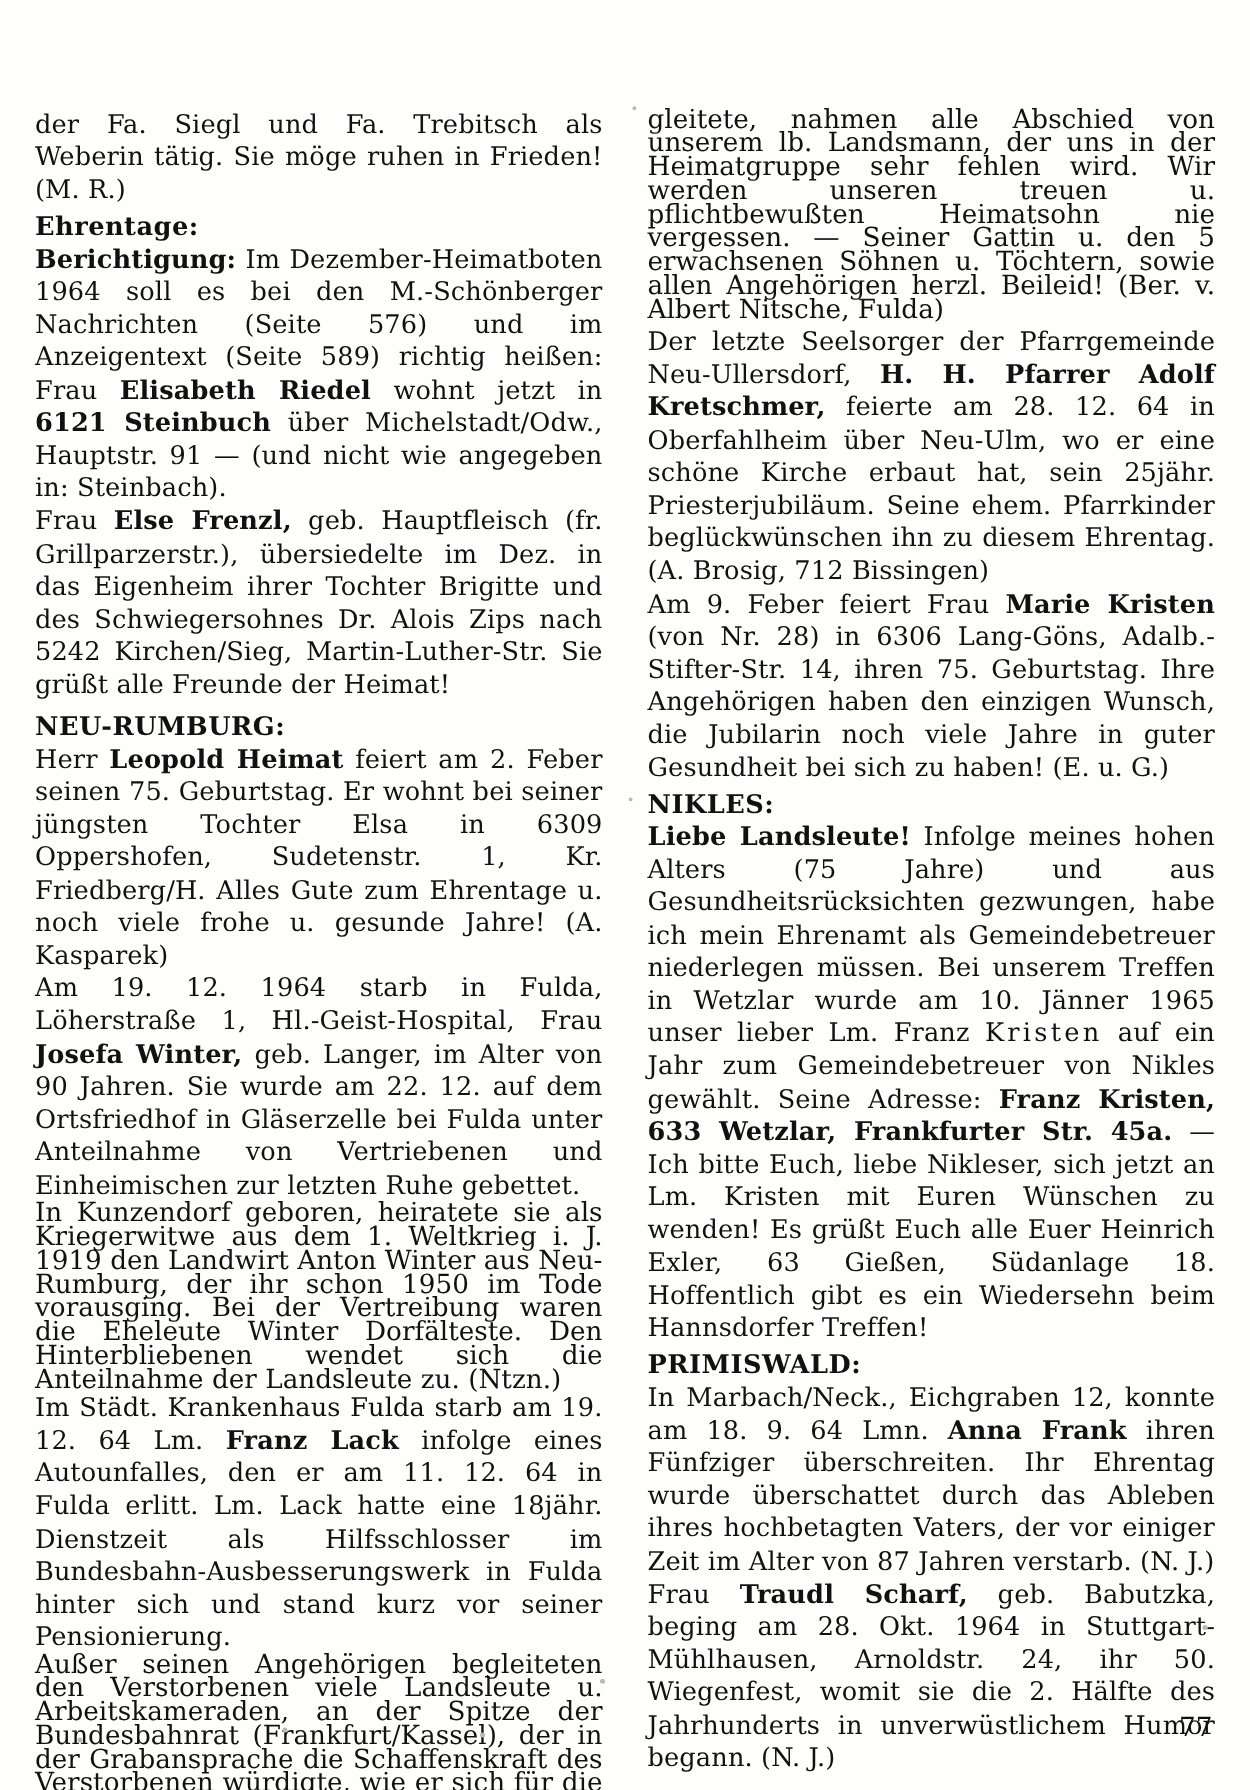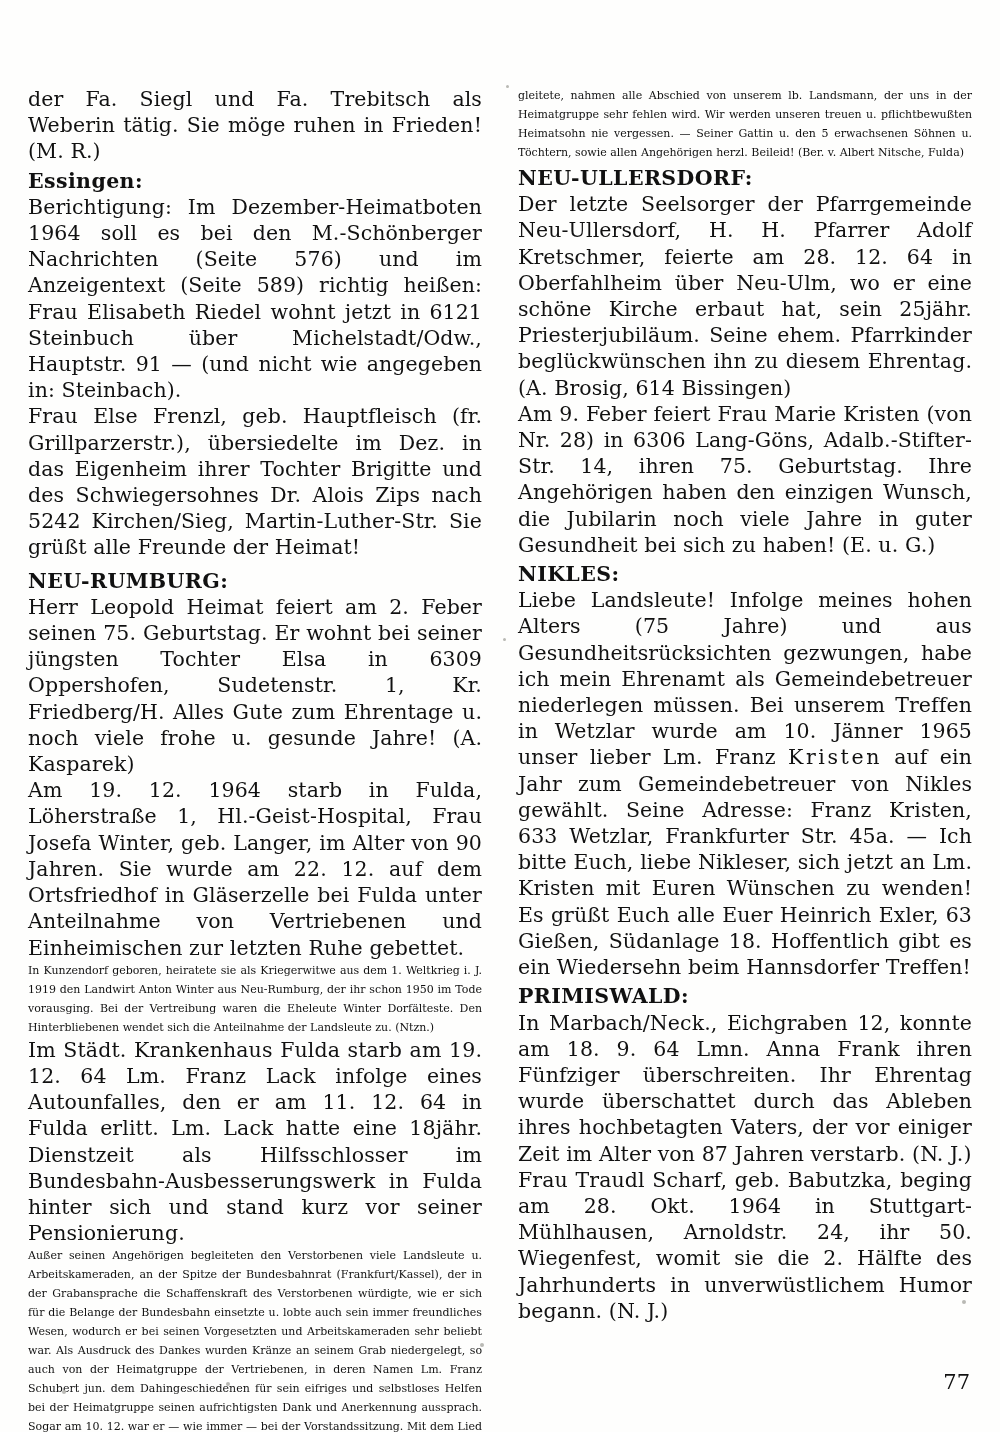--- a/index.html
+++ b/index.html
@@ -44,26 +44,26 @@
     text-align: justify;
     text-justify: inter-word;
     hyphens: manual;
   }
   .big {
     font-size: 20.5px;
     line-height: 26.2px;
     letter-spacing: 0.1px;
   }
   .small {
-    font-size: 11px;
+    font-size: 21px;
     line-height: 19.0px;
     letter-spacing: 0px;
     text-align: justify;
   }
-  .b { font-weight: normal; }
+  .b { font-weight: bold; }
   .head {
     font-weight: bold;
     font-size: 20.5px;
     line-height: 26.2px;
     letter-spacing: 0.4px;
   }
   .spaced { letter-spacing: 2.6px; }
   .gap-sm { height: 3px; }
   .gap-md { height: 7px; }
   .pagenum {
@@ -85,21 +85,21 @@
 
 <div class="page">
 
   <div class="columns">
 
     <div class="col col-left">
 
       <p class="p big">der Fa. Siegl und Fa. Trebitsch als Weberin tätig. Sie möge ruhen in Frieden! (M. R.)</p>
 
       <div class="gap-sm"></div>
-      <p class="p head">Essingen:</p>
+      <p class="p head">Ehrentage:</p>
 
       <p class="p big"><span class="b">Berichtigung:</span><span> Im Dezember-Heimatboten 1964 soll es bei den M.-Schönberger Nachrichten (Seite 576) und im Anzeigentext (Seite 589) richtig heißen: Frau </span><span class="b">Elisabeth Riedel</span><span> wohnt jetzt in </span><span class="b">6121 Steinbuch</span><span> über Michelstadt/Odw., Hauptstr. 91 — (und nicht wie angegeben in: Steinbach).</span></p>
 
       <p class="p big"><span>Frau </span><span class="b">Else Frenzl,</span><span> geb. Hauptfleisch (fr. Grillparzerstr.), übersiedelte im Dez. in das Eigenheim ihrer Tochter Brigitte und des Schwiegersohnes Dr. Alois Zips nach 5242 Kirchen/Sieg, Martin-Luther-Str. Sie grüßt alle Freunde der Heimat!</span></p>
 
       <div class="gap-md"></div>
       <p class="p head">NEU-RUMBURG:</p>
 
       <p class="p big"><span>Herr </span><span class="b">Leopold Heimat</span><span> feiert am 2. Feber seinen 75. Geburtstag. Er wohnt bei seiner jüngsten Tochter Elsa in 6309 Oppershofen, Sudetenstr. 1, Kr. Friedberg/H. Alles Gute zum Ehrentage u. noch viele frohe u. gesunde Jahre! (A. Kasparek)</span></p>
 
@@ -111,23 +111,22 @@
 
       <p class="p small">Außer seinen Angehörigen begleiteten den Verstorbenen viele Landsleute u. Arbeitskameraden, an der Spitze der Bundesbahnrat (Frankfurt/Kassel), der in der Grabansprache die Schaffenskraft des Verstorbenen würdigte, wie er sich für die Belange der Bundesbahn einsetzte u. lobte auch sein immer freundliches Wesen, wodurch er bei seinen Vorgesetzten und Arbeitskameraden sehr beliebt war. Als Ausdruck des Dankes wurden Kränze an seinem Grab niedergelegt, so auch von der Heimatgruppe der Vertriebenen, in deren Namen Lm. Franz Schubert jun. dem Dahingeschiedenen für sein eifriges und selbstloses Helfen bei der Heimatgruppe seinen aufrichtigsten Dank und Anerkennung aussprach. Sogar am 10. 12. war er — wie immer — bei der Vorstandssitzung. Mit dem Lied vom guten Kameraden, gespielt von der Musikkapelle der Bundesbahn, die ihn auch auf seinem letzten Gang begleitete, nahmen alle Abschied von unserem lb. Landsmann, der uns in der Heimatgruppe sehr fehlen wird.</p>
 
     </div>
 
     <div class="col col-right">
 
       <p class="p small">gleitete, nahmen alle Abschied von unserem lb. Landsmann, der uns in der Heimatgruppe sehr fehlen wird. Wir werden unseren treuen u. pflichtbewußten Heimatsohn nie vergessen. — Seiner Gattin u. den 5 erwachsenen Söhnen u. Töchtern, sowie allen Angehörigen herzl. Beileid! (Ber. v. Albert Nitsche, Fulda)</p>
 
       <div class="gap-sm"></div>
-      <p class="p head">NEU-ULLERSDORF:</p>
 
-      <p class="p big"><span>Der letzte Seelsorger der Pfarrgemeinde Neu-Ullersdorf, </span><span class="b">H. H. Pfarrer Adolf Kretschmer,</span><span> feierte am 28. 12. 64 in Oberfahlheim über Neu-Ulm, wo er eine schöne Kirche erbaut hat, sein 25jähr. Priesterjubiläum. Seine ehem. Pfarrkinder beglückwünschen ihn zu diesem Ehrentag. (A. Brosig, 614 Bissingen)</span></p>
+      <p class="p big"><span>Der letzte Seelsorger der Pfarrgemeinde Neu-Ullersdorf, </span><span class="b">H. H. Pfarrer Adolf Kretschmer,</span><span> feierte am 28. 12. 64 in Oberfahlheim über Neu-Ulm, wo er eine schöne Kirche erbaut hat, sein 25jähr. Priesterjubiläum. Seine ehem. Pfarrkinder beglückwünschen ihn zu diesem Ehrentag. (A. Brosig, 712 Bissingen)</span></p>
 
       <p class="p big"><span>Am 9. Feber feiert Frau </span><span class="b">Marie Kristen</span><span> (von Nr. 28) in 6306 Lang-Göns, Adalb.-Stifter-Str. 14, ihren 75. Geburtstag. Ihre Angehörigen haben den einzigen Wunsch, die Jubilarin noch viele Jahre in guter Gesundheit bei sich zu haben! (E. u. G.)</span></p>
 
 
       <div class="gap-sm"></div>
       <p class="p head">NIKLES:</p>
 
       <p class="p big"><span class="b">Liebe Landsleute!</span><span> Infolge meines hohen Alters (75 Jahre) und aus Gesundheitsrücksichten gezwungen, habe ich mein Ehrenamt als Gemeindebetreuer niederlegen müssen. Bei unserem Treffen in Wetzlar wurde am 10. Jänner 1965 unser lieber Lm. Franz </span><span class="spaced">Kristen</span><span> auf ein Jahr zum Gemeindebetreuer von Nikles gewählt. Seine Adresse: </span><span class="b">Franz Kristen, 633 Wetzlar, Frankfurter Str. 45a.</span><span> — Ich bitte Euch, liebe Nikleser, sich jetzt an Lm. Kristen mit Euren Wünschen zu wenden! Es grüßt Euch alle Euer Heinrich Exler, 63 Gießen, Südanlage 18. Hoffentlich gibt es ein Wiedersehn beim Hannsdorfer Treffen!</span></p>
 
       <div class="gap-sm"></div>

